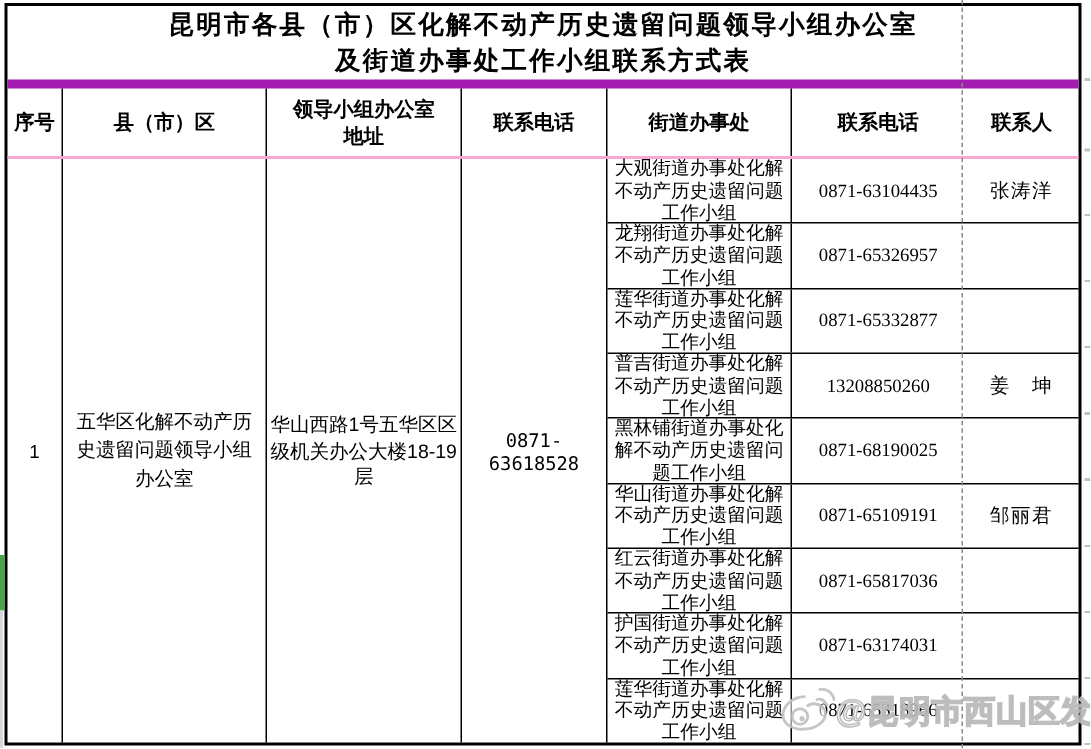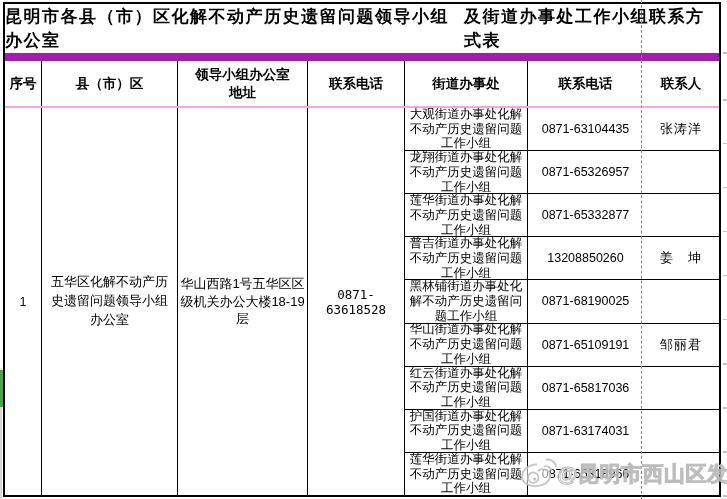--- a/index.html
+++ b/index.html
@@ -15,22 +15,22 @@
     position:absolute;left:3px;top:2px;
     width:718px;height:495px;
     box-sizing:border-box;
     border:2px solid #000;
     display:flex;flex-direction:column;
     background:#fff;
   }
   
   .title-block{
     height:49px;flex:none;
-    border-bottom:8px solid #a21caf;
-    display:flex;flex-direction:row;justify-content:center;align-items:center;
+    border-bottom:6px solid #a21caf;
+    display:flex;flex-direction:column;justify-content:center;align-items:center;
     font-weight:bold;font-size:17px;line-height:24px;letter-spacing:1.5px;
   }
   
   .header-row{
     height:45px;flex:none;
     border-bottom:2px solid #f9a8d4;
     display:flex;
     font-weight:bold;font-size:13.5px;
   }
   .hcell{
@@ -63,21 +63,21 @@
   .street-grid{flex:1;display:flex;flex-direction:column;min-width:0;}
   .s-row{flex:1;display:flex;min-height:0;}
   .s-row:not(:last-child){border-bottom:1.5px solid #000;}
   .s-cell{
     box-sizing:border-box;
     display:flex;justify-content:center;align-items:center;
     text-align:center;
   }
   .s-name{width:123px;border-right:1.5px solid #000;font-size:12.5px;line-height:1.18;}
   .s-name span{display:inline-block;max-width:115px;}
-  .s-phone{width:115px;font-size:12.5px;font-family:Liberation Sans, sans-serif;}
+  .s-phone{width:115px;font-size:12.5px;font-family:Liberation Serif, serif;}
   .s-contact{flex:1;font-size:13px;letter-spacing:1px;}
   
   .dashed-line{
     position:absolute;left:641px;top:0;height:499px;width:0;
     border-left:1.5px dashed #8a8a8a;
     pointer-events:none;
   }
   .sliver{
     position:absolute;left:723px;top:100px;width:4px;height:397px;
     background:repeating-linear-gradient(to bottom,transparent 0 42.6px,#c0c0c0 42.6px 44.1px);

